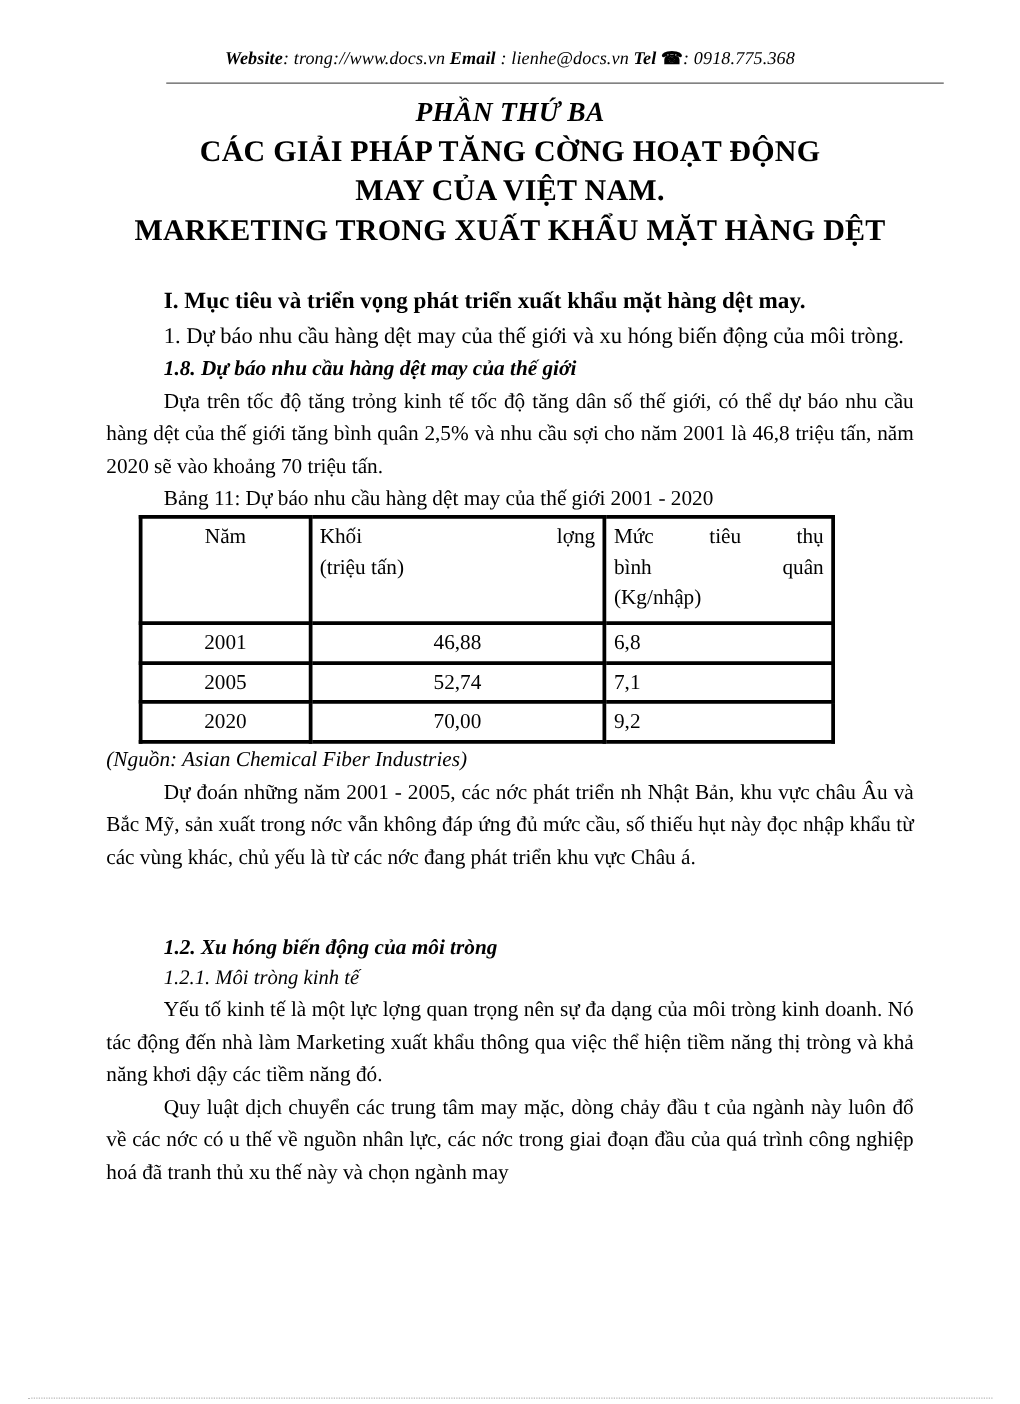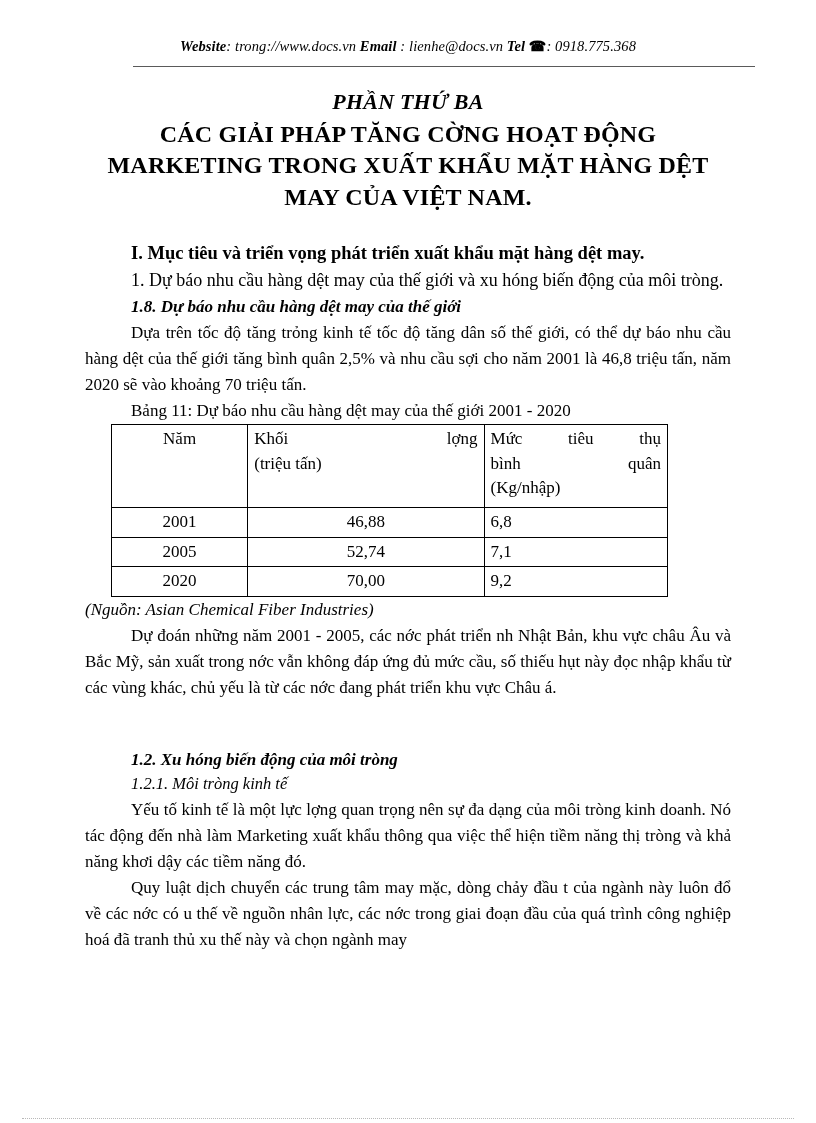--- a/index.html
+++ b/index.html
@@ -55,21 +55,21 @@
     top: 1118px;
     width: 772px;
     height: 0;
     border-top: 1px dotted #b8b8b8;
   }
 
   
   .body-col {
     position: absolute;
     left: 85px;
-    top: 88px;
+    top: 76px;
     width: 646px;
   }
 
   
   .title-block {
     text-align: center;
     font-weight: bold;
     line-height: 1.30;
   }
   .title-1 {
@@ -152,21 +152,21 @@
     padding-left: 26px;
     padding-right: 63px;
   }
   table.data-table {
     border-collapse: collapse;
     width: 100%;
     table-layout: fixed;
     font-size: 17px;
   }
   table.data-table td {
-    border: 1px solid #000000;
+    border: 3px solid #000000;
     padding: 2px 6px;
     vertical-align: top;
     line-height: 1.45;
   }
   table.data-table col.c1 { width: 24.5%; }
   table.data-table col.c2 { width: 42.5%; }
   table.data-table col.c3 { width: 33.0%; }
 
   td.hd {
     height: 78px;
@@ -198,22 +198,22 @@
     <span class="lbl">Tel</span>
     <span class="phone-glyph">☎</span><span>: </span><span>0918.775.368</span>
   </div>
   <div class="header-rule"></div>
 
   <div class="body-col">
 
     <div class="title-block">
       <div class="title-1">PHẦN THỨ BA</div>
       <div class="title-2">CÁC GIẢI PHÁP TĂNG CỜNG   HOẠT ĐỘNG</div>
+      <div class="title-2">MAY CỦA VIỆT NAM.</div>
       <div class="title-2">MARKETING TRONG XUẤT KHẨU MẶT HÀNG DỆT</div>
-      <div class="title-2">MAY CỦA VIỆT NAM.</div>
     </div>
 
     <div class="gap-md"></div>
 
     <h2 class="h-sec">I. Mục tiêu và triển vọng phát triển xuất khẩu mặt hàng dệt may.</h2>
 
     <h3 class="h-sub">1. Dự báo nhu cầu hàng dệt may của thế giới và xu hóng   biến động của môi tròng.</h3>
 
     <h4 class="h-subsub">1.8. Dự báo nhu cầu hàng dệt may của thế giới</h4>
 

